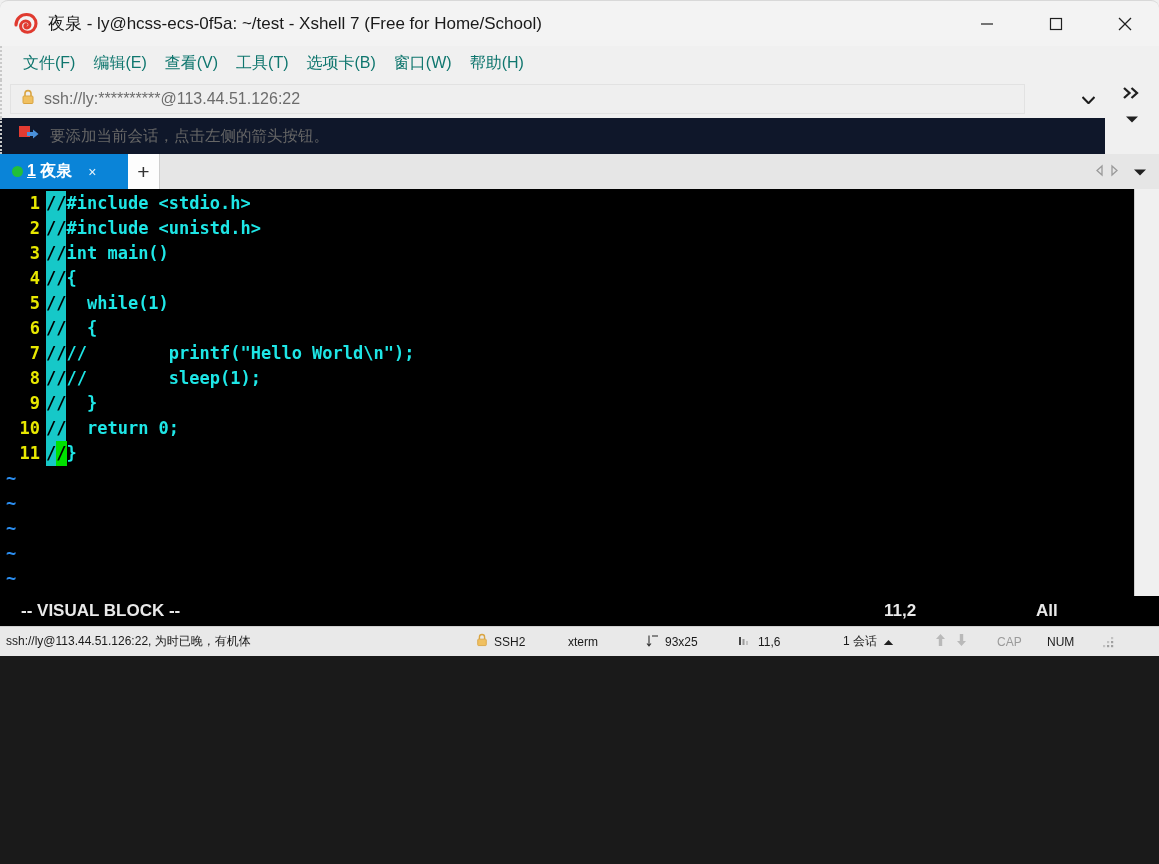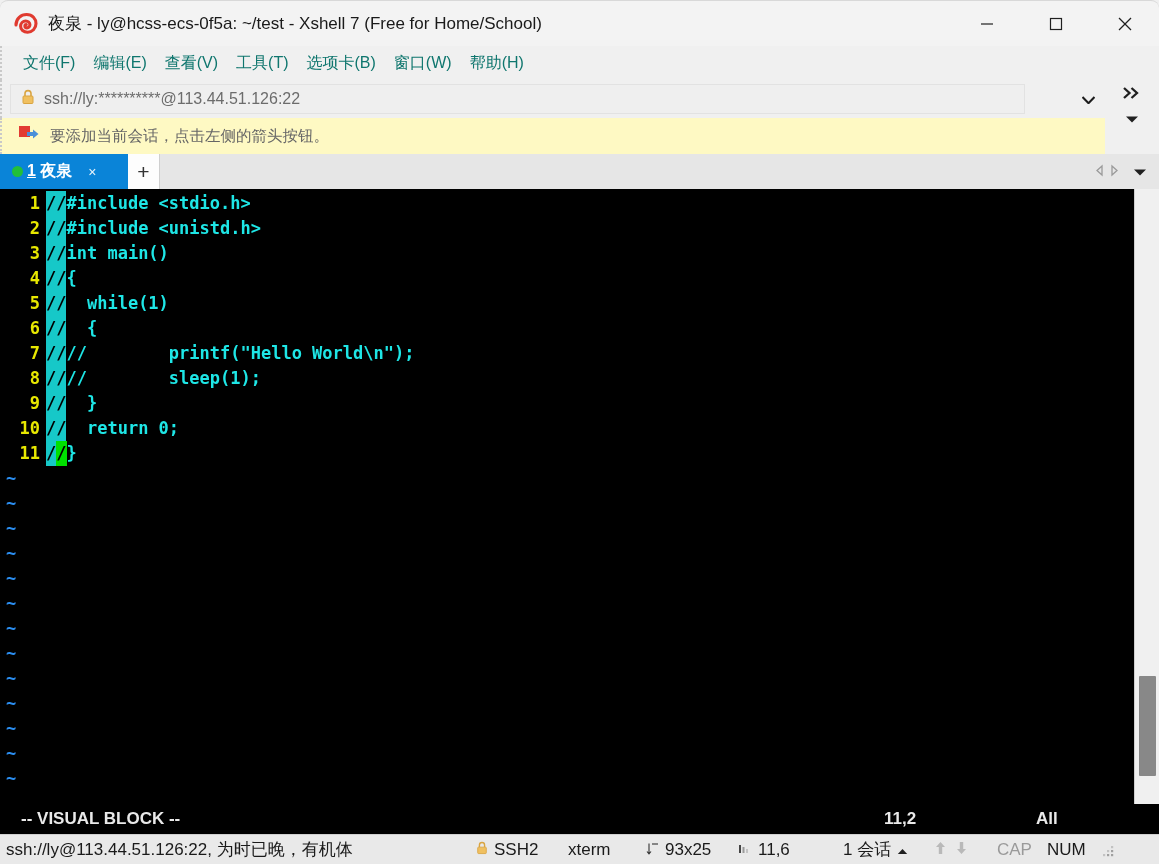--- a/index.html
+++ b/index.html
@@ -7,21 +7,21 @@
     margin: 0; padding: 0;
     width: 1159px; height: 864px;
     overflow: hidden;
     background: #1a1a1a;
     font-family: "Liberation Sans", sans-serif;
   }
 
   #app {
     position: relative;
     width: 1159px;
-    height: 864px;
+    height: 656px;
     background: #f0f0f0;
     display: flex;
     flex-direction: column;
   }
 
   
   .titlebar {
     height: 46px;
     min-height: 46px;
     background: #f3f3f3;
@@ -114,21 +114,21 @@
     flex-direction: column;
     align-items: center;
     padding-top: 6px;
     gap: 6px;
   }
 
   
   .noticebar {
     height: 36px;
     min-height: 36px;
-    background: #fef9c3;
+    background: #0f172a;
     display: flex;
     align-items: center;
     padding-left: 16px;
     border-left: 2px dotted #c9c9c9;
   }
   .notice-icon { margin-right: 10px; flex:0 0 auto; }
   .notice-text { font-size: 15.5px; color: #666; white-space: nowrap; }
 
   
   .tabbar {
@@ -257,21 +257,21 @@
     border-radius: 1px;
   }
 
   
   .statusbar {
     height: 30px;
     min-height: 30px;
     background: #e9e9e9;
     display: flex;
     align-items: center;
-    font-size: 17px;
+    font-size: 12px;
     color: #1a1a1a;
     border-top: 1px solid #d0d0d0;
     padding-left: 6px;
   }
   .sb-cell { display: flex; align-items: center; gap: 6px; white-space: nowrap; }
   .sb-dim { color: #9a9a9a; }
   .sb-grip {
     width: 14px; height: 14px;
     margin-left: 6px; margin-right: 4px;
     flex: 0 0 auto;

